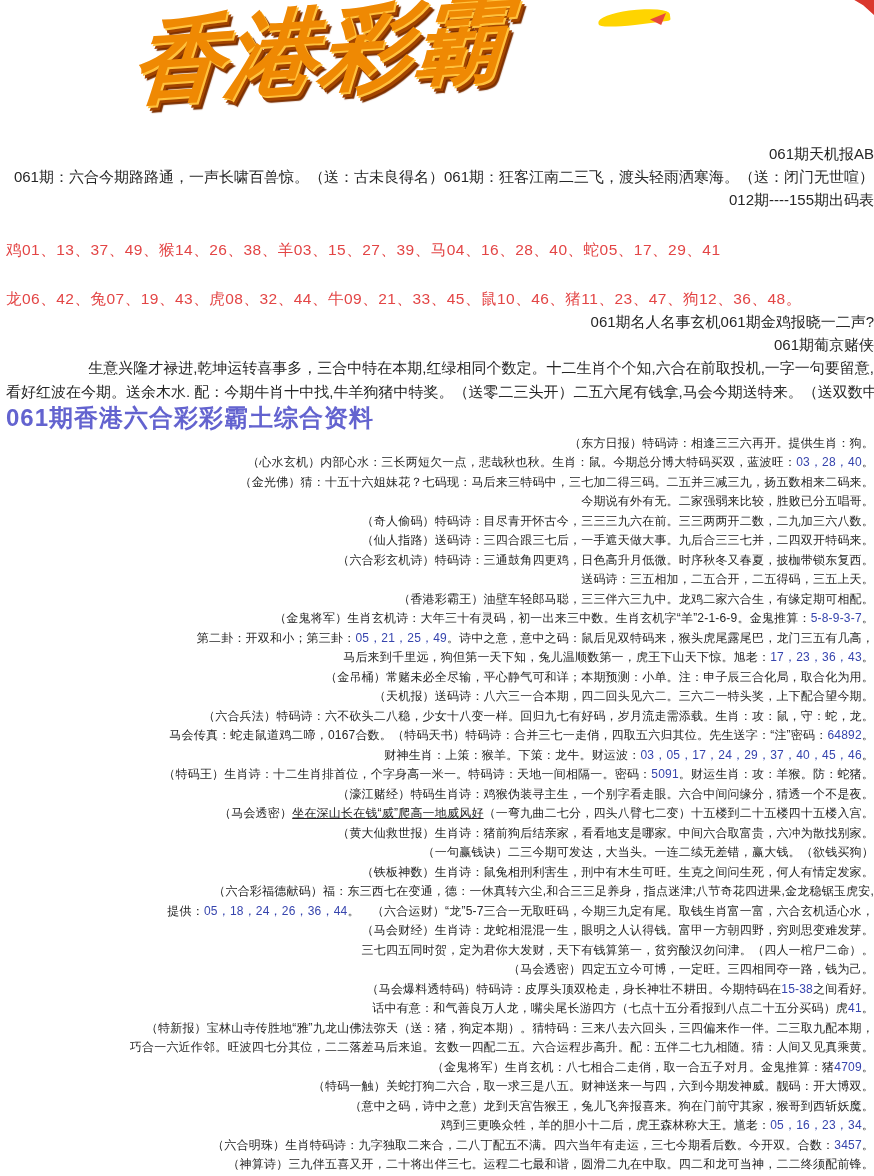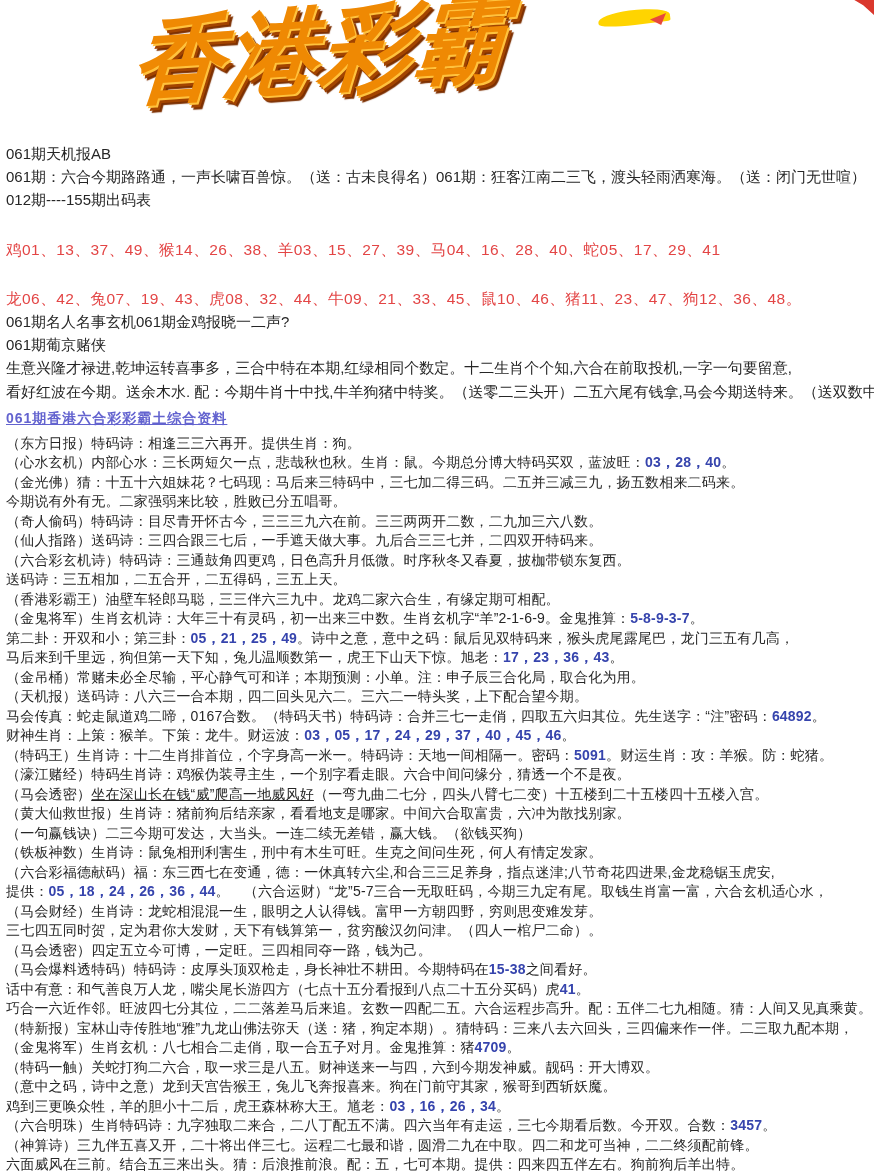--- a/index.html
+++ b/index.html
@@ -41,30 +41,30 @@
     clip-path:polygon(0 55%,100% 0,70% 100%);
   }
   .corner-mark{
     position:absolute;right:0;top:0;width:24px;height:15px;
     background:#da382d;
     clip-path:polygon(18% 0,100% 0,100% 100%,55% 35%);
   }
   
   .text-area{padding-left:6px;}
   .line{white-space:nowrap;overflow:hidden;}
-  .line.top{font-size:15px;line-height:23.2px;}
+  .line.top{font-size:15px;line-height:23.2px;text-align:right;}
   .line.red{font-size:15.5px;line-height:23.2px;letter-spacing:0.5px;margin-top:26px;}
   .line.heading{
-    font-size:14px;font-weight:bold;color:var(--heading);
-    line-height:26px;margin:2px 0 3px 0;letter-spacing:1px;text-decoration:underline;
+    font-size:24px;font-weight:bold;color:var(--heading);
+    line-height:26px;margin:2px 0 3px 0;letter-spacing:1px;
   }
-  .line.body{font-size:14px;line-height:19.5px;letter-spacing:0.2px;}
+  .line.body{font-size:12px;line-height:19.5px;letter-spacing:0.2px;text-align:right;}
   .c-k{color:var(--ink);}
   .c-r{color:var(--red);}
-  .c-b{color:var(--blue);font-weight:bold;}
+  .c-b{color:var(--blue);}
   .c-h{color:var(--heading);}
   .u{text-decoration:underline;}
 </style>
 </head>
 <body>
 
 <div class="sheet">
   <div class="masthead">
     <div class="masthead-title">香港彩霸</div>
     <div class="swoosh"></div>
@@ -89,38 +89,39 @@
       <div class="line body"><span class="c-k">（奇人偷码）特码诗：目尽青开怀古今，三三三九六在前。三三两两开二数，二九加三六八数。</span></div>
       <div class="line body"><span class="c-k">（仙人指路）送码诗：三四合跟三七后，一手遮天做大事。九后合三三七并，二四双开特码来。</span></div>
       <div class="line body"><span class="c-k">（六合彩玄机诗）特码诗：三通鼓角四更鸡，日色高升月低微。时序秋冬又春夏，披枷带锁东复西。</span></div>
       <div class="line body"><span class="c-k">送码诗：三五相加，二五合开，二五得码，三五上天。</span></div>
       <div class="line body"><span class="c-k">（香港彩霸王）油壁车轻郎马聪，三三伴六三九中。龙鸡二家六合生，有缘定期可相配。</span></div>
       <div class="line body"><span class="c-k">（金鬼将军）生肖玄机诗：大年三十有灵码，初一出来三中数。生肖玄机字“羊”2-1-6-9。金鬼推算：</span><span class="c-b">5-8-9-3-7</span><span class="c-k">。</span></div>
       <div class="line body"><span class="c-k">第二卦：开双和小；第三卦：</span><span class="c-b">05，21，25，49</span><span class="c-k">。诗中之意，意中之码：鼠后见双特码来，猴头虎尾露尾巴，龙门三五有几高，</span></div>
       <div class="line body"><span class="c-k">马后来到千里远，狗但第一天下知，兔儿温顺数第一，虎王下山天下惊。旭老：</span><span class="c-b">17，23，36，43</span><span class="c-k">。</span></div>
       <div class="line body"><span class="c-k">（金吊桶）常赌未必全尽输，平心静气可和详；本期预测：小单。注：申子辰三合化局，取合化为用。</span></div>
       <div class="line body"><span class="c-k">（天机报）送码诗：八六三一合本期，四二回头见六二。三六二一特头奖，上下配合望今期。</span></div>
+      <div class="line body"><span class="c-k">（六合兵法）特码诗：六不砍头二八稳，少女十八变一样。回归九七有好码，岁月流走需添载。生肖：攻：鼠，守：蛇，龙。</span></div>
       <div class="line body"><span class="c-k">马会传真：蛇走鼠道鸡二啼，0167合数。（特码天书）特码诗：合并三七一走俏，四取五六归其位。先生送字：“注”密码：</span><span class="c-b">64892</span><span class="c-k">。</span></div>
       <div class="line body"><span class="c-k">财神生肖：上策：猴羊。下策：龙牛。财运波：</span><span class="c-b">03，05，17，24，29，37，40，45，46</span><span class="c-k">。</span></div>
       <div class="line body"><span class="c-k">（特码王）生肖诗：十二生肖排首位，个字身高一米一。特码诗：天地一间相隔一。密码：</span><span class="c-b">5091</span><span class="c-k">。财运生肖：攻：羊猴。防：蛇猪。</span></div>
       <div class="line body"><span class="c-k">（濠江赌经）特码生肖诗：鸡猴伪装寻主生，一个别字看走眼。六合中间问缘分，猜透一个不是夜。</span></div>
       <div class="line body"><span class="c-k">（马会透密）</span><span class="c-k u">坐在深山长在钱“威”爬高一地威风好</span><span class="c-k">（一弯九曲二七分，四头八臂七二变）十五楼到二十五楼四十五楼入宫。</span></div>
       <div class="line body"><span class="c-k">（黄大仙救世报）生肖诗：猪前狗后结亲家，看看地支是哪家。中间六合取富贵，六冲为散找别家。</span></div>
       <div class="line body"><span class="c-k">（一句赢钱诀）二三今期可发达，大当头。一连二续无差错，赢大钱。（欲钱买狗）</span></div>
       <div class="line body"><span class="c-k">（铁板神数）生肖诗：鼠兔相刑利害生，刑中有木生可旺。生克之间问生死，何人有情定发家。</span></div>
       <div class="line body"><span class="c-k">（六合彩福德献码）福：东三西七在变通，德：一休真转六尘,和合三三足养身，指点迷津;八节奇花四进果,金龙稳锯玉虎安,</span></div>
       <div class="line body"><span class="c-k">提供：</span><span class="c-b">05，18，24，26，36，44</span><span class="c-k">。　（六合运财）“龙”5-7三合一无取旺码，今期三九定有尾。取钱生肖富一富，六合玄机适心水，</span></div>
       <div class="line body"><span class="c-k">（马会财经）生肖诗：龙蛇相混混一生，眼明之人认得钱。富甲一方朝四野，穷则思变难发芽。</span></div>
       <div class="line body"><span class="c-k">三七四五同时贺，定为君你大发财，天下有钱算第一，贫穷酸汉勿问津。（四人一棺尸二命）。</span></div>
       <div class="line body"><span class="c-k">（马会透密）四定五立今可博，一定旺。三四相同夺一路，钱为己。</span></div>
       <div class="line body"><span class="c-k">（马会爆料透特码）特码诗：皮厚头顶双枪走，身长神壮不耕田。今期特码在</span><span class="c-b">15-38</span><span class="c-k">之间看好。</span></div>
       <div class="line body"><span class="c-k">话中有意：和气善良万人龙，嘴尖尾长游四方（七点十五分看报到八点二十五分买码）虎</span><span class="c-b">41</span><span class="c-k">。</span></div>
+      <div class="line body"><span class="c-k">（特新报）宝林山寺传胜地“雅”九龙山佛法弥天（送：猪，狗定本期）。猜特码：三来八去六回头，三四偏来作一伴。二三取九配本期，</span></div>
       <div class="line body"><span class="c-k">巧合一六近作邻。旺波四七分其位，二二落差马后来追。玄数一四配二五。六合运程步高升。配：五伴二七九相随。猜：人间又见真乘黄。</span></div>
-      <div class="line body"><span class="c-k">（特新报）宝林山寺传胜地“雅”九龙山佛法弥天（送：猪，狗定本期）。猜特码：三来八去六回头，三四偏来作一伴。二三取九配本期，</span></div>
       <div class="line body"><span class="c-k">（金鬼将军）生肖玄机：八七相合二走俏，取一合五子对月。金鬼推算：猪</span><span class="c-b">4709</span><span class="c-k">。</span></div>
       <div class="line body"><span class="c-k">（特码一触）关蛇打狗二六合，取一求三是八五。财神送来一与四，六到今期发神威。靓码：开大博双。</span></div>
       <div class="line body"><span class="c-k">（意中之码，诗中之意）龙到天宫告猴王，兔儿飞奔报喜来。狗在门前守其家，猴哥到西斩妖魔。</span></div>
-      <div class="line body"><span class="c-k">鸡到三更唤众牲，羊的胆小十二后，虎王森林称大王。馗老：</span><span class="c-b">03，16，26，34</span><span class="c-k">。</span></div>
+      <div class="line body"><span class="c-k">鸡到三更唤众牲，羊的胆小十二后，虎王森林称大王。馗老：</span><span class="c-b">05，16，23，34</span><span class="c-k">。</span></div>
       <div class="line body"><span class="c-k">（六合明珠）生肖特码诗：九字独取二来合，二八丁配五不满。四六当年有走运，三七今期看后数。今开双。合数：</span><span class="c-b">3457</span><span class="c-k">。</span></div>
       <div class="line body"><span class="c-k">（神算诗）三九伴五喜又开，二十将出伴三七。运程二七最和谐，圆滑二九在中取。四二和龙可当神，二二终须配前锋。</span></div>
       <div class="line body"><span class="c-k">六面威风在三前。结合五三来出头。猜：后浪推前浪。配：五，七可本期。提供：四来四五伴左右。狗前狗后羊出特。</span></div>
     </div>
 </div>
 
 </body></html>

